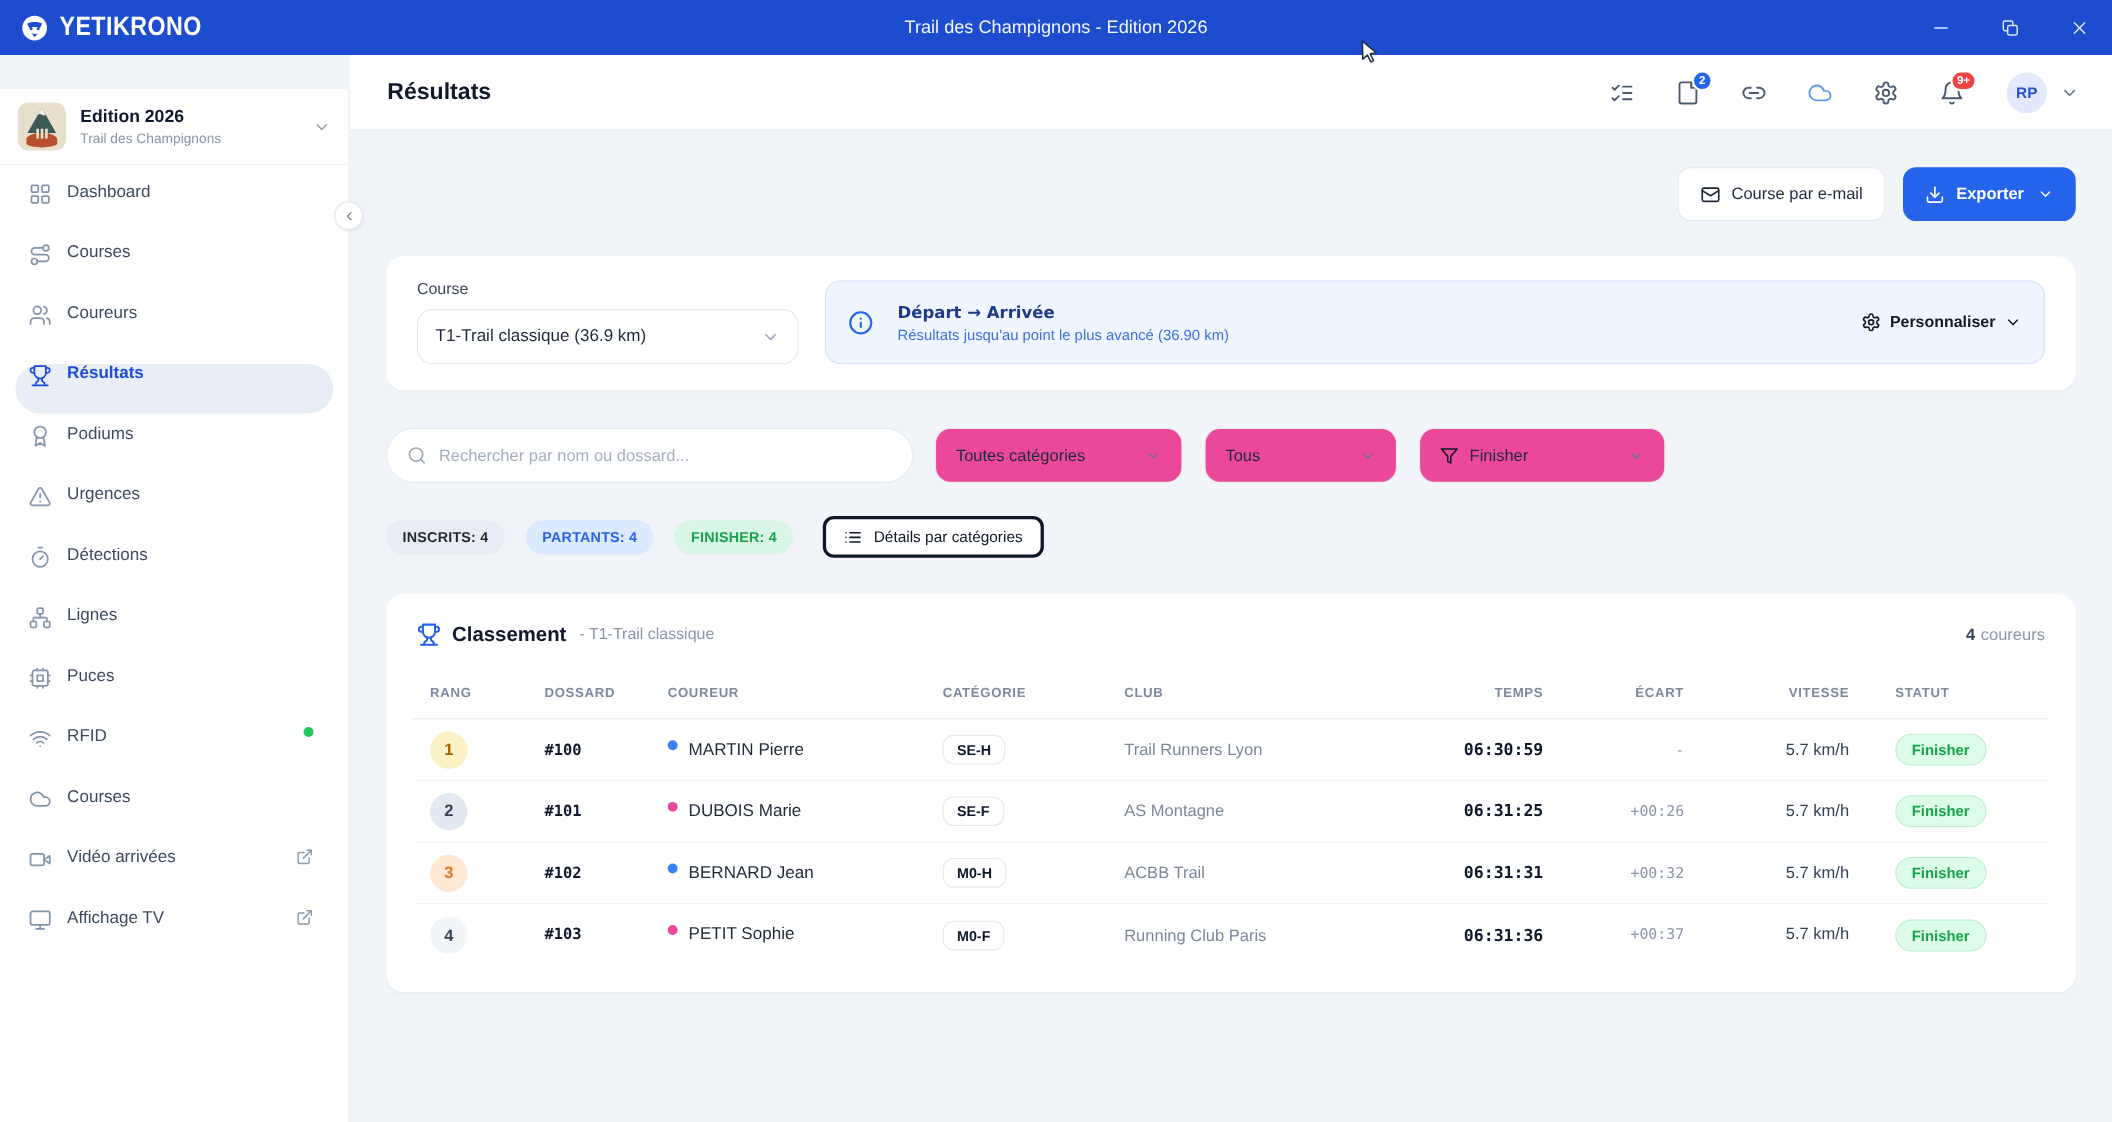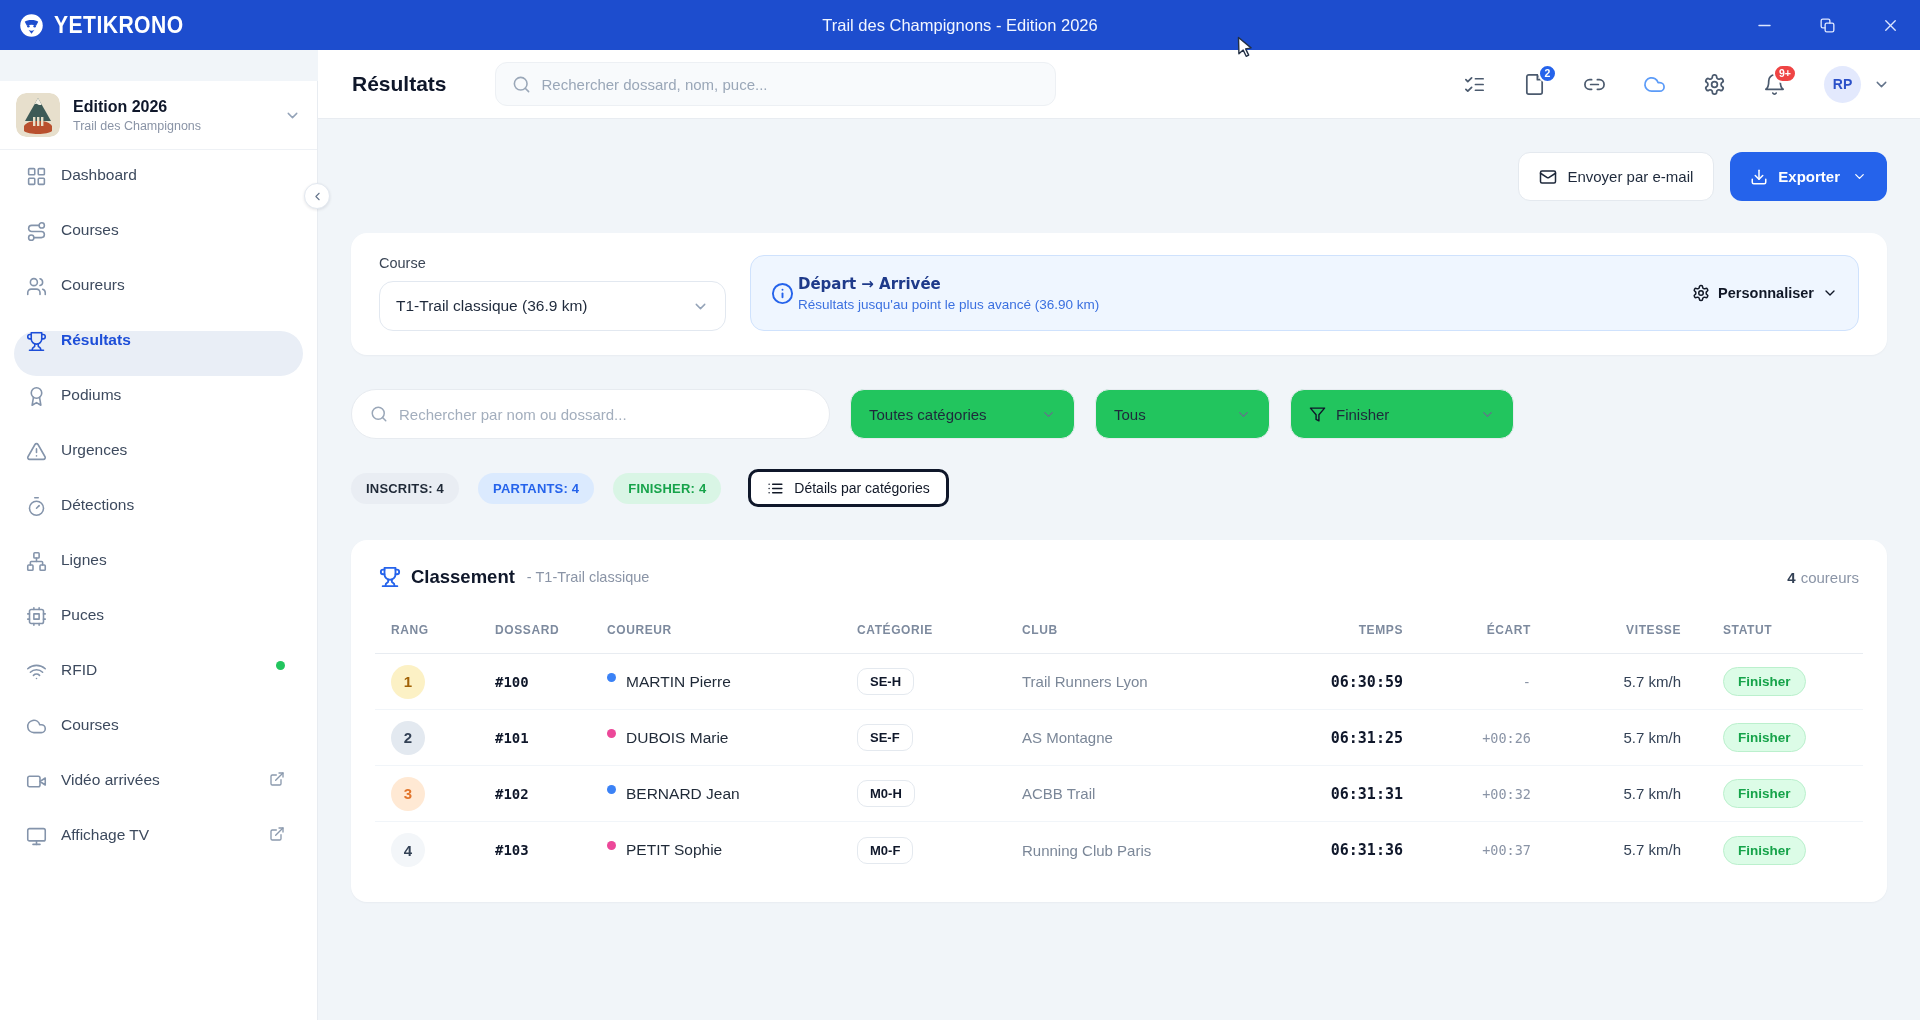--- a/index.html
+++ b/index.html
@@ -63,34 +63,34 @@
   .btn .ic { width:18px; height:18px; }
   .btn-outline { background:#fff; border:1px solid #e4e9ef; color:#1e293b; font-weight:500; }
   .btn-primary { background:#2563eb; border:none; color:#fff; font-weight:600; }
   .btn .chev { width:15px; height:15px; margin-left:2px; }
 
   .course-card { background:#fff; border-radius:16px; padding:22px 28px 24px; display:flex; gap:24px; box-shadow:0 1px 2px rgba(15,23,42,.04); margin-bottom:34px; }
   .course-left { width:347px; flex-shrink:0; }
   .course-label { font-size:14.5px; color:#3b4656; margin-bottom:10px; }
   .course-select { height:50px; border:1px solid #e2e8f0; border-radius:14px; display:flex; align-items:center; justify-content:space-between; padding:0 16px; font-size:15.5px; color:#1e293b; cursor:pointer; background:#fff; }
   .course-select .chev { width:17px; height:17px; color:#94a3b8; }
-  .info-box { flex:1; background:#eff6ff; border:1px solid #cfe2fd; border-radius:14px; display:flex; align-items:center; gap:4px; padding:0 20px; }
+  .info-box { flex:1; background:#eff6ff; border:1px solid #cfe2fd; border-radius:14px; display:flex; align-items:center; gap:22px; padding:0 20px; }
   .info-icon { width:23px; height:23px; color:#2563eb; flex-shrink:0; }
   .info-title { font-size:15px; font-weight:700; color:#1e3a8a; margin-bottom:4px; font-family:"DejaVu Sans",sans-serif; }
   .info-sub { font-size:13.5px; color:#3b70e0; }
   .customize { margin-left:auto; display:flex; align-items:center; gap:8px; font-size:14.5px; font-weight:600; color:#111827; cursor:pointer; }
   .customize .ic { width:18px; height:18px; }
   .customize .chev { width:16px; height:16px; }
 
   .filters-row { display:flex; gap:20px; margin-bottom:30px; }
   .filter-search { width:479px; height:50px; border-radius:999px; background:#fff; border:1px solid #e7ebf0; display:flex; align-items:center; gap:11px; padding:0 18px; }
   .filter-search .ic { width:18px; height:18px; color:#9aa7b8; flex-shrink:0; }
   .filter-search input { border:none; outline:none; background:transparent; font-size:15px; color:#334155; width:100%; font-family:"Liberation Sans",sans-serif; }
   .filter-search input::placeholder { color:#a3aebd; }
-  .select-pill { height:50px; border-radius:14px; background:#22c55e; border:1px solid #e7ebf0; display:flex; align-items:center; justify-content:space-between; padding:0 18px; font-size:15px; color:#1e293b; cursor:pointer; }
+  .select-pill { height:50px; border-radius:14px; background:#ec4899; border:1px solid #e7ebf0; display:flex; align-items:center; justify-content:space-between; padding:0 18px; font-size:15px; color:#1e293b; cursor:pointer; }
   .select-pill .lead { display:flex; align-items:center; gap:10px; }
   .select-pill .lead .ic { width:17px; height:17px; color:#0f172a; }
   .select-pill .chev { width:15px; height:15px; color:#64748b; }
   .w-cat { width:225px; } .w-status { width:175px; } .w-finisher { width:224px; }
 
   .stats-row { display:flex; align-items:center; gap:19px; margin-bottom:33px; height:38px; }
   .stat-pill { height:31px; border-radius:999px; display:inline-flex; align-items:center; padding:0 15px; font-size:13px; font-weight:700; letter-spacing:.2px; }
   .stat-neutral { background:#e9edf3; color:#1f2937; }
   .stat-blue { background:#dbeafe; color:#2563eb; }
   .stat-green { background:#d9f5e5; color:#16a34a; }
@@ -331,29 +331,20 @@
               <path d="M10 14 21 3"></path>
               <path d="M18 13v6a2 2 0 0 1-2 2H5a2 2 0 0 1-2-2V8a2 2 0 0 1 2-2h6"></path>
             </svg></span>
         </div>
       </div>
   </div>
 
   <div class="main">
     <div class="main-header">
       <div class="page-title">Résultats</div>
-      <div class="global-search">
-        <span class="ic" data-icon="search-icon">
-            <svg viewBox="0 0 24 24" fill="none" stroke="currentColor" stroke-width="2" stroke-linecap="round" stroke-linejoin="round">
-              <circle cx="11" cy="11" r="8"></circle>
-              <path d="m21 21-4.3-4.3"></path>
-            </svg>
-          </span>
-        <input type="text" placeholder="Rechercher dossard, nom, puce..." style="">
-      </div>
       <div class="header-icons">
         <span class="hicon" data-icon="tasks-icon">
             <svg viewBox="0 0 24 24" fill="none" stroke="currentColor" stroke-width="2" stroke-linecap="round" stroke-linejoin="round">
               <path d="m3 17 2 2 4-4"></path>
               <path d="m3 7 2 2 4-4"></path>
               <path d="M13 6h8"></path>
               <path d="M13 12h8"></path>
               <path d="M13 18h8"></path>
             </svg>
           </span>
@@ -407,21 +398,21 @@
     <div class="content">
 
       <div class="actions-row">
         <button class="btn btn-outline">
           <span class="ic" data-icon="mail-icon">
               <svg viewBox="0 0 24 24" fill="none" stroke="currentColor" stroke-width="2" stroke-linecap="round" stroke-linejoin="round">
                 <rect x="2" y="4" width="20" height="16" rx="2"></rect>
                 <path d="m22 7-8.97 5.7a1.94 1.94 0 0 1-2.06 0L2 7"></path>
               </svg>
             </span>
-          <span>Envoyer par e-mail</span>
+          <span>Course par e-mail</span>
         </button>
         <button class="btn btn-primary">
           <span class="ic" data-icon="download-icon">
               <svg viewBox="0 0 24 24" fill="none" stroke="currentColor" stroke-width="2" stroke-linecap="round" stroke-linejoin="round">
                 <path d="M21 15v4a2 2 0 0 1-2 2H5a2 2 0 0 1-2-2v-4"></path>
                 <polyline points="7 10 12 15 17 10"></polyline>
                 <line x1="12" x2="12" y1="15" y2="3"></line>
               </svg>
             </span>
           <span>Exporter</span>

